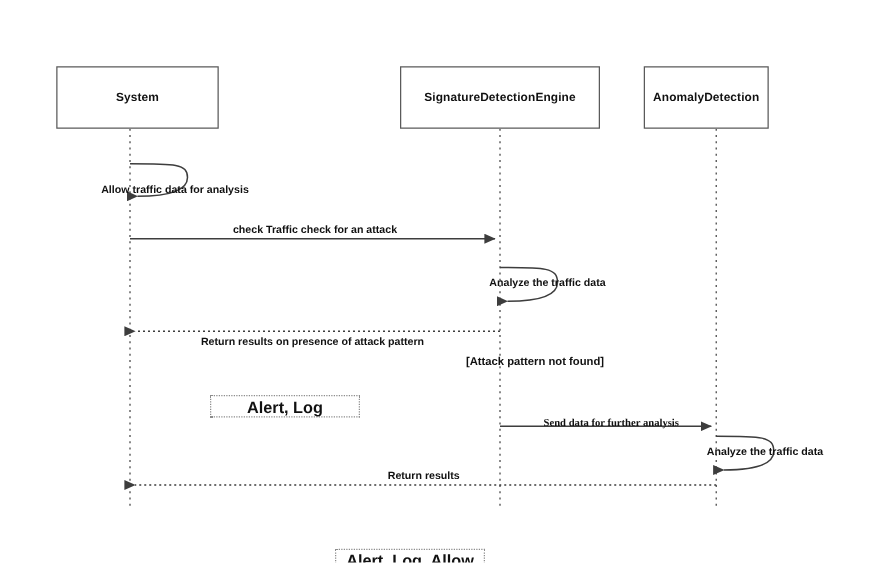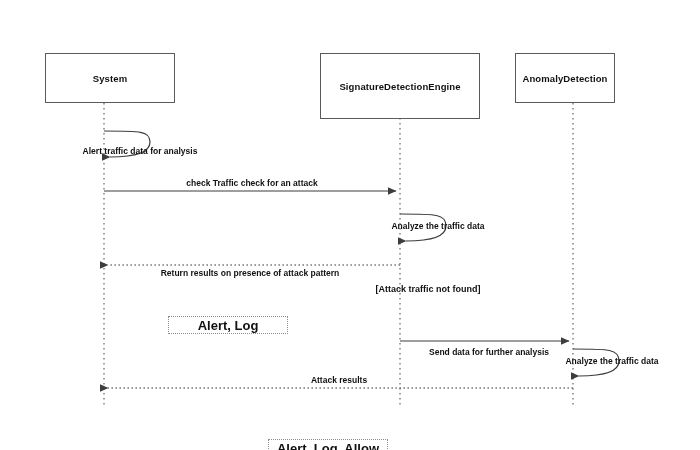--- a/index.html
+++ b/index.html
@@ -124,43 +124,43 @@
 
     <g>
       <line x1="573" y1="388" x2="108" y2="388" stroke="#3d3d3d" stroke-width="1.2" stroke-dasharray="1.6 2.4" marker-end="url(#arrow-solid-left)"></line>
     </g>
   </svg>
 
   <div class="participant-box" style="left:45px; top:53px; width:130px; height:50px;">
     <span>System</span>
   </div>
 
-  <div class="participant-box" style="left:320px; top:53px; width:160px; height:66px;">
+  <div class="participant-box" style="left:320px; top:53px; width:160px; height:50px;">
     <span>SignatureDetectionEngine</span>
   </div>
 
   <div class="participant-box" style="left:515px; top:53px; width:100px; height:50px;">
     <span>AnomalyDetection</span>
   </div>
 
-  <div class="msg-label center" style="left:140px; top:146px;">Alert traffic data for analysis</div>
+  <div class="msg-label center" style="left:140px; top:146px;">Allow traffic data for analysis</div>
 
   <div class="msg-label center" style="left:252px; top:178px;">check Traffic check for an attack</div>
 
   <div class="msg-label center" style="left:438px; top:221px;">Analyze the traffic data</div>
 
   <div class="msg-label center" style="left:250px; top:268px;">Return results on presence of attack pattern</div>
 
-  <div class="msg-label center" style="left:489px; top:347px;">Send data for further analysis</div>
+  <div class="msg-label center" style="left:489px; top:333px;font-family:Liberation Serif, serif;">Send data for further analysis</div>
 
   <div class="msg-label center" style="left:612px; top:356px;">Analyze the traffic data</div>
 
-  <div class="msg-label center" style="left:339px; top:375px;">Attack results</div>
+  <div class="msg-label center" style="left:339px; top:375px;">Return results</div>
 
-  <div class="guard-label" style="left:428px; top:284px;">[Attack traffic not found]</div>
+  <div class="guard-label" style="left:428px; top:284px;">[Attack pattern not found]</div>
 
   <div class="note-box" style="left:168px; top:270px; width:120px; height:18px;">
     <span>Alert, Log</span>
   </div>
 
   <div class="note-box" style="left:268px; top:393px; width:120px; height:18px;">
     <span>Alert, Log, Allow</span>
   </div>
 
 </div>

